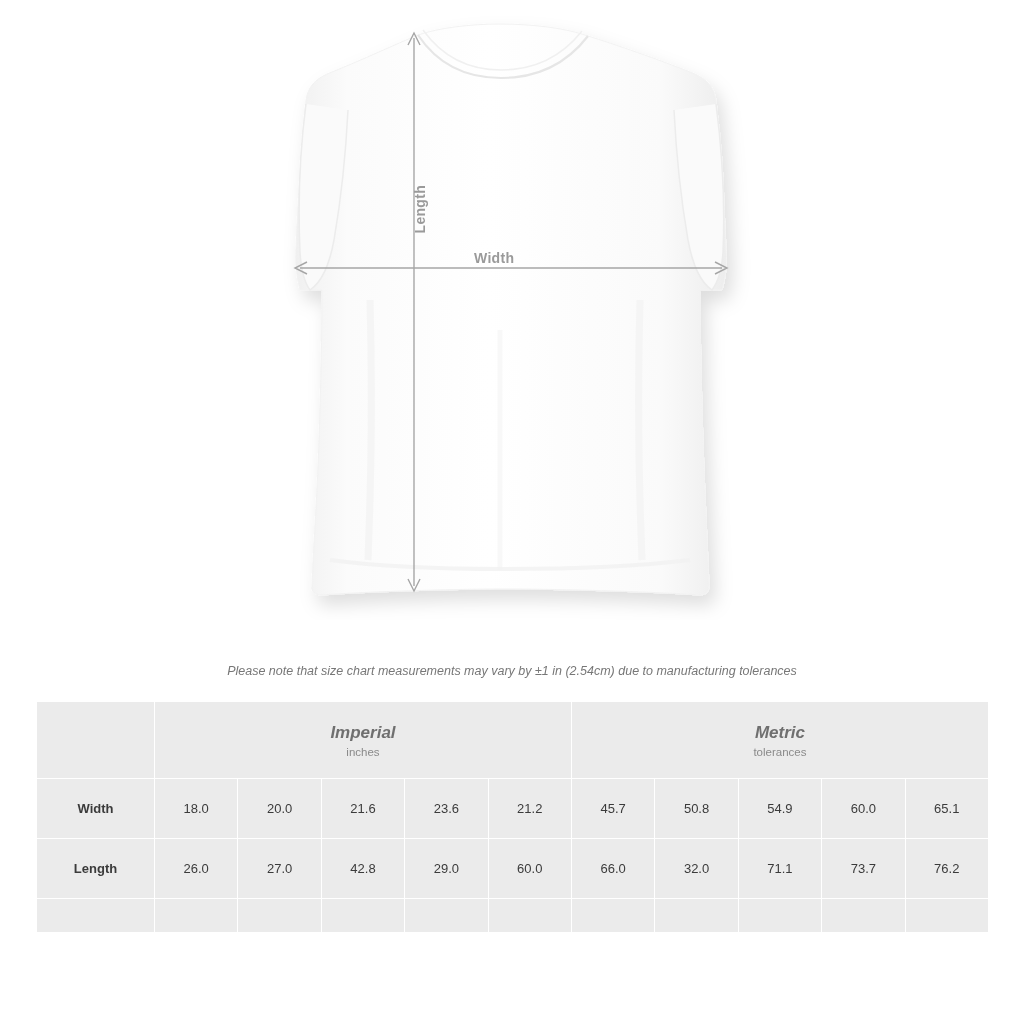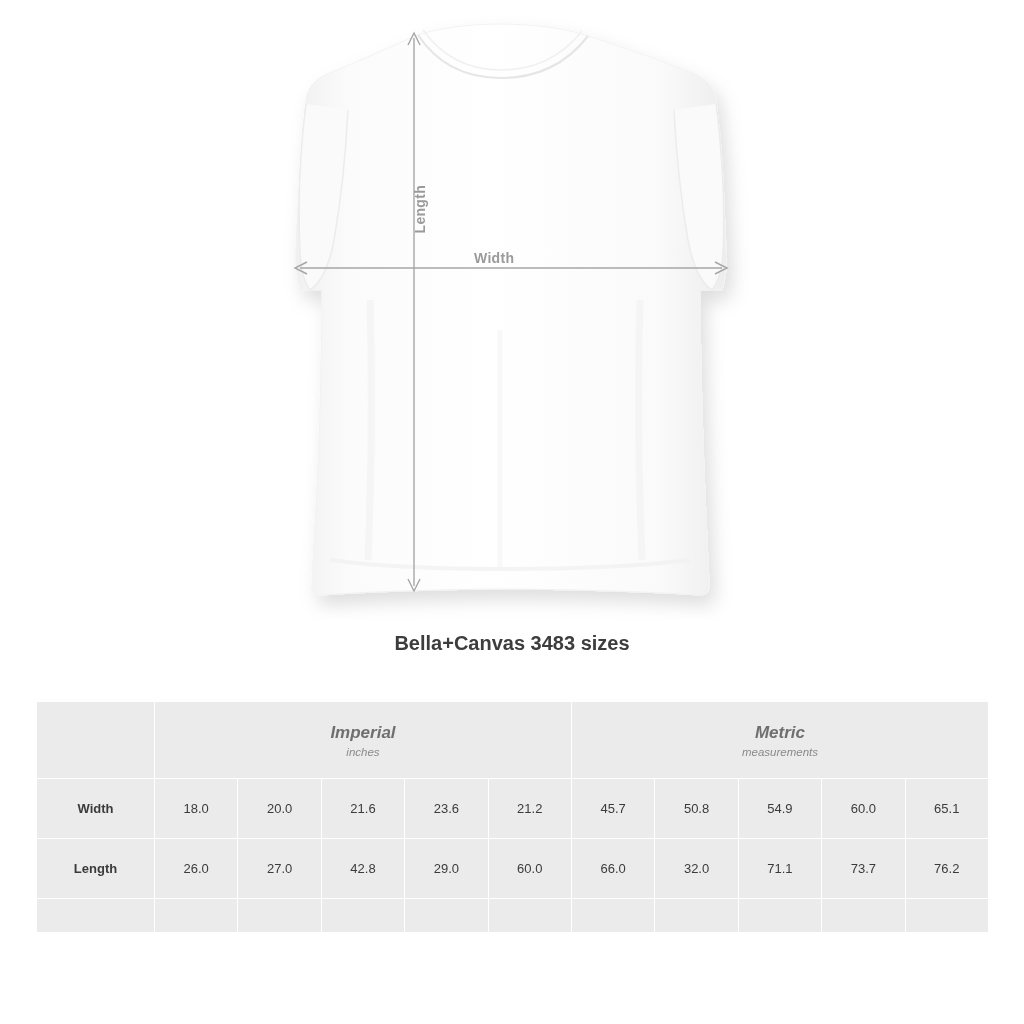--- a/index.html
+++ b/index.html
@@ -87,21 +87,20 @@
   tr.unit-row td.blank { background: #ebebeb; }
   .unit-main {
     font-size: 17px;
     font-weight: bold;
     font-style: italic;
     color: #6f6f6f;
     line-height: 1.25;
   }
   .unit-sub {
     font-size: 11.5px;
-    font-style: italic;
     color: #8a8a8a;
     margin-top: 3px;
   }
 
   tr.head-row td { height: 48px; font-weight: bold; font-size: 13px; }
   tr.data-row td { height: 60px; font-size: 13px; color: #3b3b3b; }
   tr.data-row td.rowlabel { font-weight: bold; }
   tr.foot-row td { height: 34px; }
 
   td.rowlabel { font-weight: bold; }
@@ -173,21 +172,21 @@
         <path d="M300,268 L722,268"></path>
         <path d="M307,262 L295,268 L307,274"></path>
         <path d="M715,262 L727,268 L715,274"></path>
       </g>
     </svg>
 
     <div class="dim-label width-label">Width</div>
     <div class="dim-label length-label">Length</div>
   </div>
 
-  <div class="chart-title">Bella+Canvas 3483 sizes</div>
+  <div class="chart-note">Please note that size chart measurements may vary by ±1 in (2.54cm) due to manufacturing tolerances</div>
 
   <div class="table-wrap">
     <table class="size-table">
       <colgroup>
         <col class="c-first">
         <col class="c-cell">
           <col class="c-cell">
           <col class="c-cell">
           <col class="c-cell">
           <col class="c-cell">
@@ -200,21 +199,21 @@
       <tbody>
 
         <tr class="unit-row">
           <td class="blank"></td>
           <td colspan="5">
             <div class="unit-main">Imperial</div>
             <div class="unit-sub">inches</div>
           </td>
           <td colspan="5">
             <div class="unit-main">Metric</div>
-            <div class="unit-sub">measurements</div>
+            <div class="unit-sub">tolerances</div>
           </td>
         </tr>
 
 
         <tr class="data-row">
           <td class="rowlabel">Width</td>
           <td>18.0</td>
           <td>20.0</td>
           <td>21.6</td>
           <td>23.6</td>

